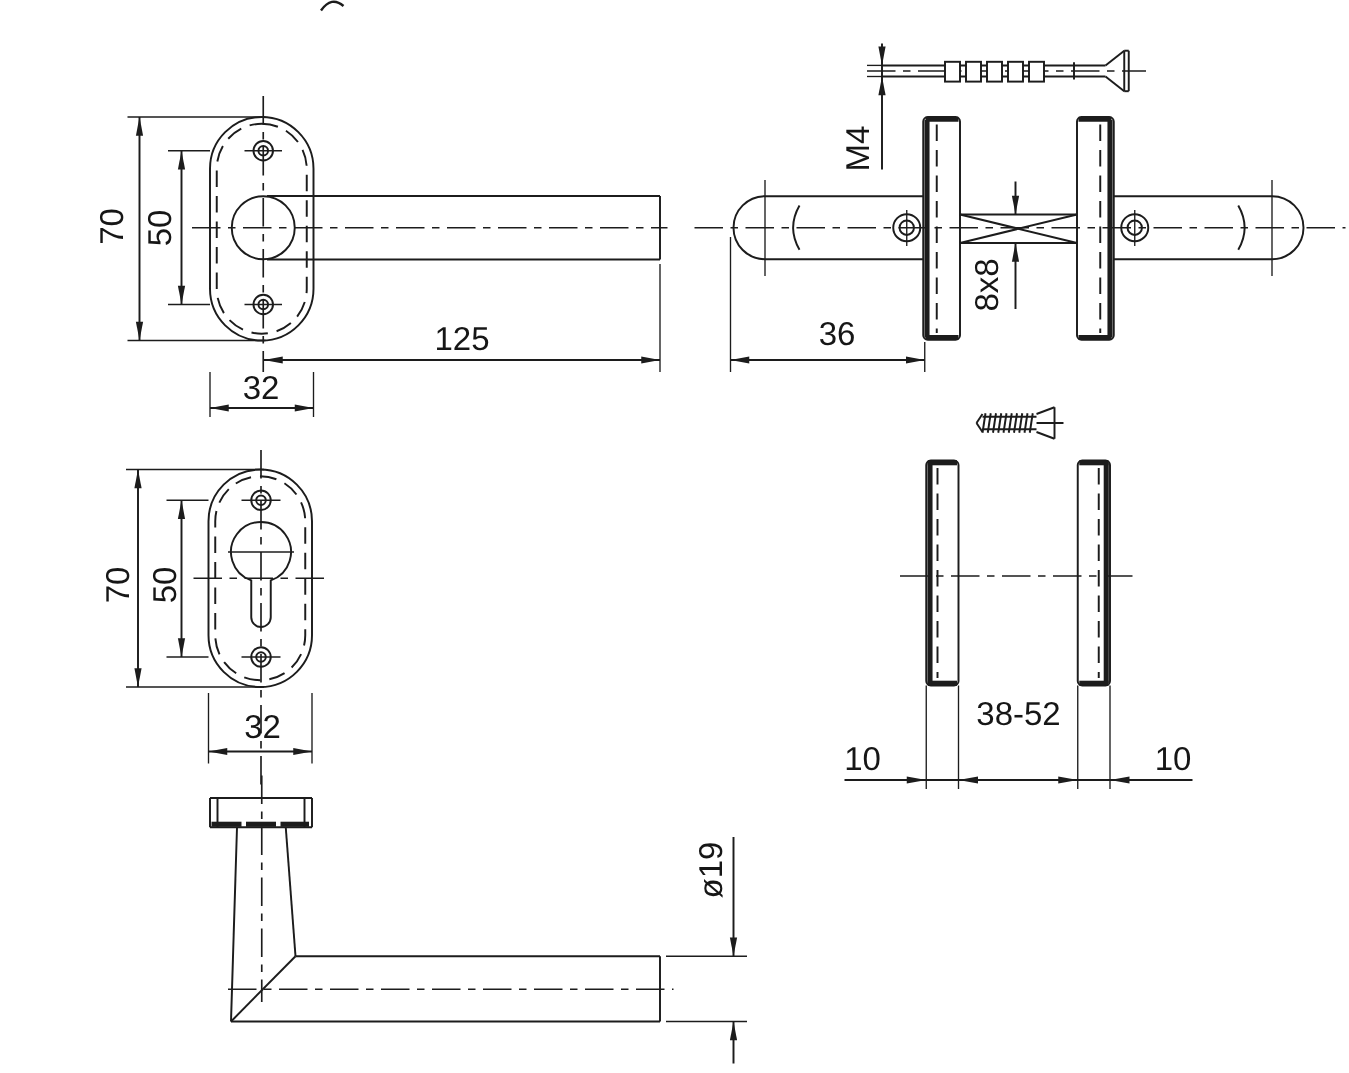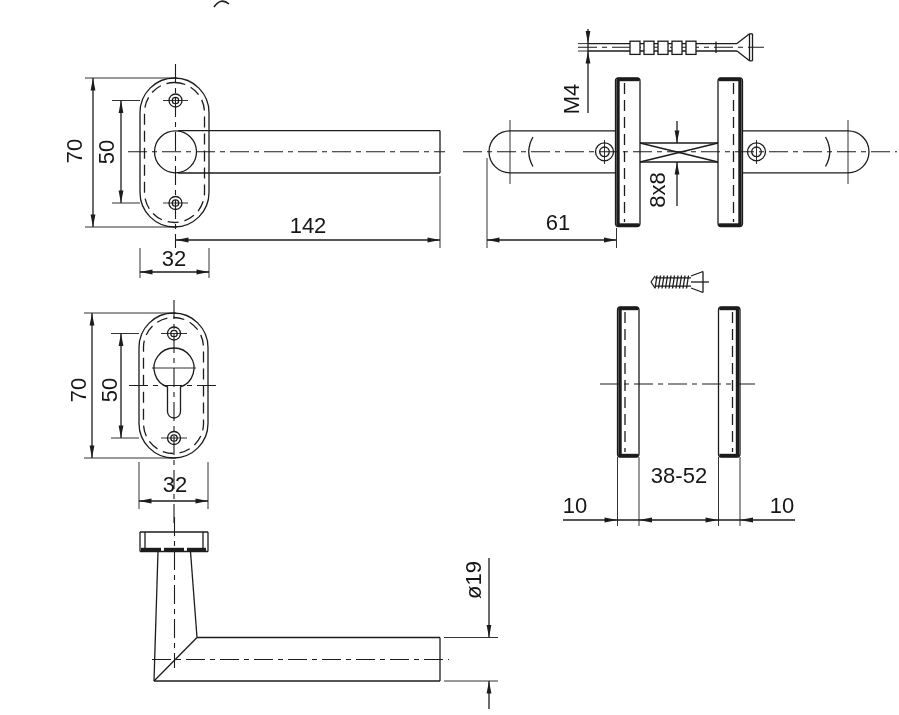--- a/index.html
+++ b/index.html
@@ -282,26 +282,26 @@
         <line x1="489" y1="681" x2="489" y2="709"></line>
         <polygon class="arr" points="489,637.5 486.6,625 491.4,625"></polygon>
         <polygon class="arr" points="489,681 486.6,693.5 491.4,693.5"></polygon>
       </g>
     </g>
   </g>
 </svg>
 
 <div class="dim rot" style="left:75px;top:151px">70</div>
 <div class="dim rot" style="left:107px;top:152px">50</div>
-<div class="dim" style="left:308px;top:226px">142</div>
+<div class="dim" style="left:308px;top:226px">125</div>
 <div class="dim" style="left:174px;top:259px">32</div>
 
 <div class="dim rot" style="left:572px;top:99px">M4</div>
 <div class="dim rot" style="left:658px;top:190px">8x8</div>
-<div class="dim" style="left:558px;top:223px">61</div>
+<div class="dim" style="left:558px;top:223px">36</div>
 
 <div class="dim rot" style="left:79px;top:390px">70</div>
 <div class="dim rot" style="left:110px;top:390px">50</div>
 <div class="dim" style="left:175px;top:485px">32</div>
 
 <div class="dim" style="left:575px;top:506px">10</div>
 <div class="dim" style="left:679px;top:476px">38-52</div>
 <div class="dim" style="left:782px;top:506px">10</div>
 
 <div class="dim rot" style="left:474px;top:580px">ø19</div>

